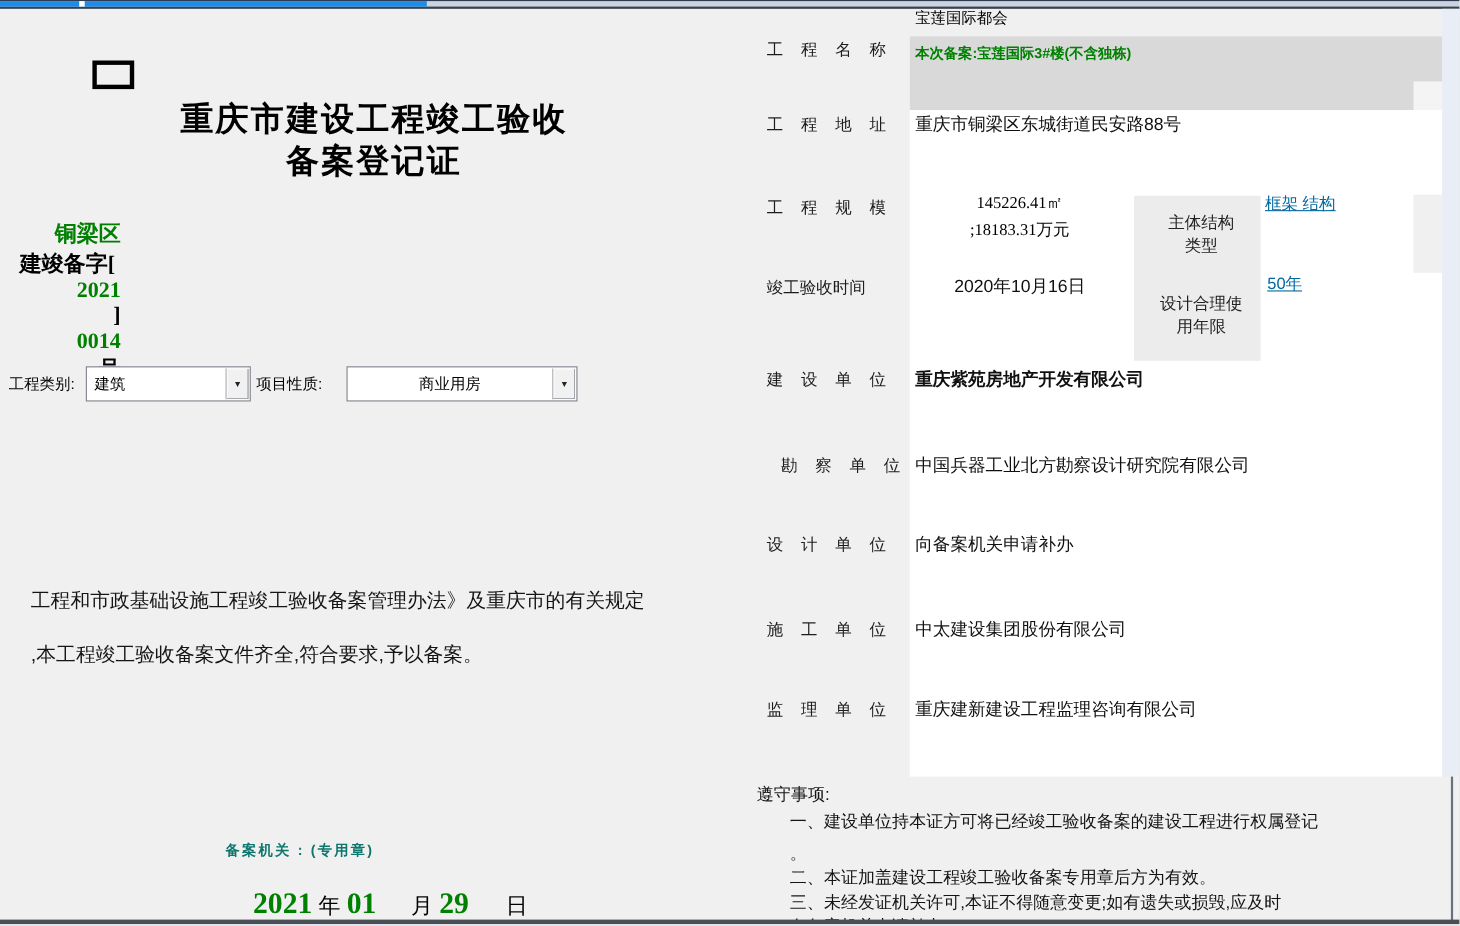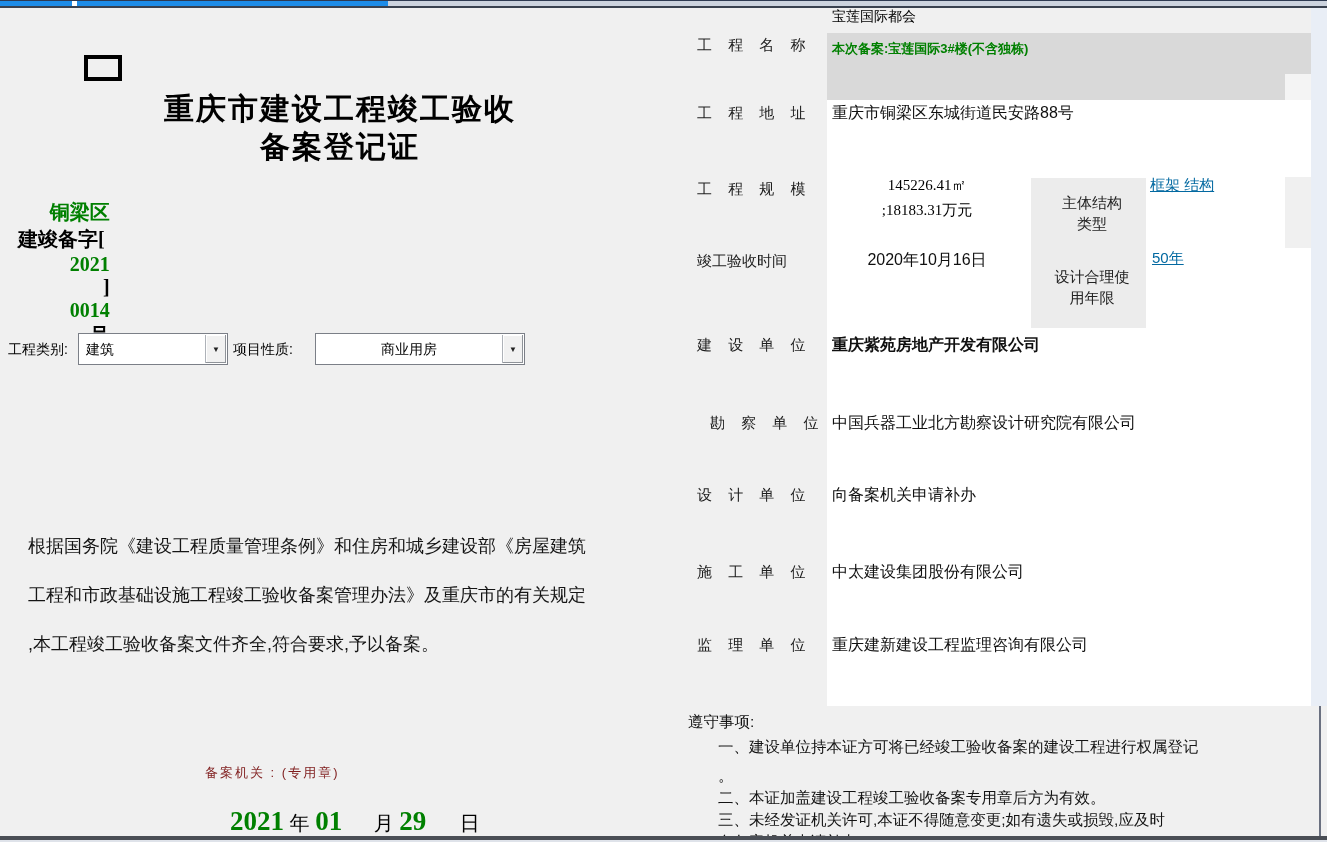--- a/index.html
+++ b/index.html
@@ -19,21 +19,21 @@
   .reg-line{left:18px;top:199px;font-family:"Liberation Serif",serif;font-size:20px;font-weight:bold;color:#000;display:flex;align-items:flex-end;white-space:pre;flex-direction:column;}
   .green{color:#008000;}
   .filter-label{font-size:14px;color:#000;}
   .combo{background:#ffffff;border:1px solid #7b7f87;box-sizing:border-box;height:32px;}
   .combo-txt{position:absolute;left:7px;top:7px;font-size:14px;color:#000;white-space:nowrap;}
   .combo-txt.centered{left:0;right:22px;text-align:center;}
   .combo-btn{position:absolute;top:1px;right:1px;bottom:1px;width:20px;background:#f1f1f1;
     border-left:1px solid #aeb2b8;box-shadow:inset -1px -1px 0 #8f9399, inset 1px 1px 0 #ffffff;
     display:flex;align-items:center;justify-content:center;font-size:8px;color:#222;cursor:pointer;}
   .statement{left:28px;top:522px;width:612px;font-size:18px;line-height:49px;color:#151515;}
-  .issuer{left:205px;top:764px;font-size:13px;font-weight:normal;color:#7f1d1d;letter-spacing:2px;}
+  .issuer{left:205px;top:764px;font-size:13px;font-weight:bold;color:#0f766e;letter-spacing:2px;}
   .date-line{left:230px;top:806px;display:flex;align-items:baseline;font-size:20px;color:#000;white-space:pre;}
   .date-num{font-family:"Liberation Serif",serif;font-size:27px;font-weight:bold;color:#008000;}
   
   .right-bg{left:1311px;top:8px;width:16px;height:698px;background:#e9eef6;}
   .panel{left:827px;top:33px;width:484px;height:673px;background:#ffffff;}
   .name-box{left:827px;top:33px;width:484px;height:67px;background:#d9d9d9;}
   .name-notch{left:1285px;top:74px;width:26px;height:26px;background:#f4f4f4;}
   .gray-strip{left:1285px;top:177px;width:26px;height:71px;background:#f0f0f0;}
   .struct-box{left:1031px;top:178px;width:115px;height:150px;background:#ececec;}
   .proj-title{left:832px;top:8px;font-size:14px;color:#000;}
@@ -91,21 +91,20 @@
   </div>
   <div class="abs filter-label" style="left:233px;top:341px;">项目性质:</div>
   <div class="abs combo" style="left:315px;top:333px;width:210px;">
     <span class="combo-txt centered">商业用房</span>
     <span class="combo-btn">
         <span>▼</span>
       </span>
   </div>
 
   <div class="abs statement">
-    <div>根据国务院《建设工程质量管理条例》和住房和城乡建设部《房屋建筑</div>
     <div>工程和市政基础设施工程竣工验收备案管理办法》及重庆市的有关规定</div>
     <div>,本工程竣工验收备案文件齐全,符合要求,予以备案。</div>
   </div>
 
   <div class="abs issuer">备案机关 : (专用章)</div>
   <div class="abs date-line">
     <span class="date-num">2021</span>
     <span> 年 </span>
     <span class="date-num">01</span>
     <span style="width:26px"></span>

